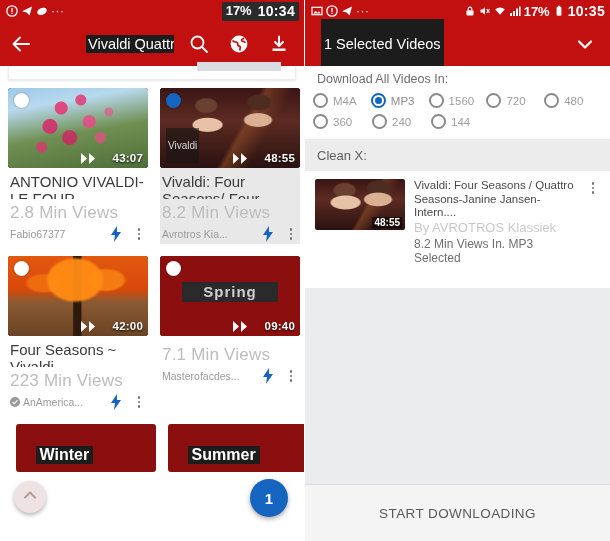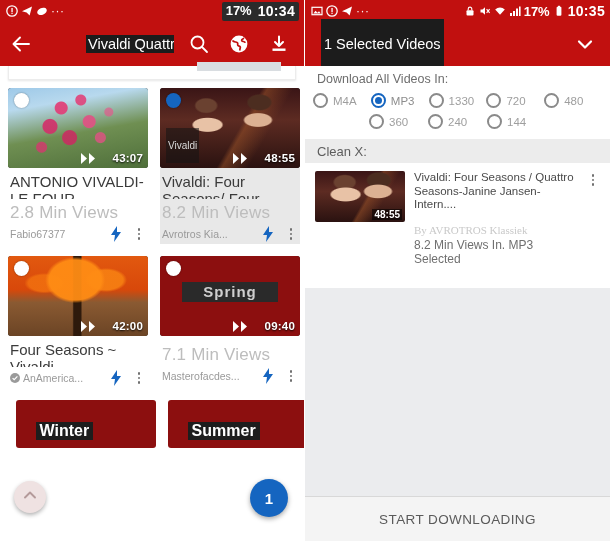--- a/index.html
+++ b/index.html
@@ -156,52 +156,52 @@
   .r-appbar {
     height:44px; background:#c1100f; color:#fff; display:flex; align-items:center;
     padding: 0 14px 0 16px;
   }
   .r-title { font-size:14.5px; background:#1c1c1c; padding:17px 3px; }
   .r-chev { margin-left:auto; width:22px; height:22px; cursor:pointer; }
 
   .r-body { position:absolute; top:66px; left:0; right:0; bottom:0; background:#fff; }
   .dl-label { font-size: 12.5px; color:#6d6d6d; padding: 6px 12px 4px 12px; }
   .radios { padding: 0 8px; }
-  .radio-row { display:flex; align-items:center; padding: 3px 0; justify-content: center; }
+  .radio-row { display:flex; align-items:center; padding: 3px 0; }
   .radio-item { display:flex; align-items:center; gap:5px; cursor:pointer; }
   .rr-1 .radio-item { width:59px; }
   .rr-2 .radio-item { width:59px; }
   .radio-circle {
     width:15px; height:15px; border-radius:50%; border:2px solid #8a8a8a; flex:none;
     display:flex; align-items:center; justify-content:center; background:#fff;
   }
   .radio-circle.on { border-color:#1565c0; }
   .radio-circle.on::after { content:""; width:7px; height:7px; border-radius:50%; background:#1565c0; }
   .radio-label { font-size:11.5px; color:#9e9e9e; }
   .radio-label.on { color:#8d8d8d; }
 
   .clean-bar {
-    background:#ececec; height:24px; display:flex; align-items:center;
+    background:#ececec; height:32px; display:flex; align-items:center;
     padding-left:12px; font-size:13px; color:#5d5d5d; margin-top: 7px;
   }
 
   .dl-item { display:flex; padding: 8px 10px 8px 10px; gap:9px; background:#fff; align-items:flex-start;}
   .dl-thumb { width:90px; height:51px; border-radius:2px; overflow:hidden; position:relative; flex:none; }
   .dl-dur { position:absolute; right:3px; bottom:2px; color:#fff; font-size:10px; font-weight:bold;
             background:rgba(0,0,0,.55); padding:0 2px; }
   .dl-info { flex:1 1 auto; min-width:0; }
   .dl-title { font-size:11.5px; line-height:13.5px; color:#4a4a4a; }
-  .dl-by { font-size:11px; color:#c9c9c9; margin-top:12px;font-family:Liberation Serif, serif; }
+  .dl-by { font-size:13px; color:#c9c9c9; margin-top:0; }
   .dl-status { font-size:12px; color:#6f6f6f; margin-top:2px; }
   .dl-kebab { width:14px; flex:none; display:flex; flex-direction:column; align-items:center; gap:2px; padding-top:3px; cursor:pointer;}
   .dl-kebab i { width:2.5px; height:2.5px; border-radius:50%; background:#707070; display:block;}
 
   .empty-area { position:absolute; top:222px; left:0; right:0; bottom:41px; background:#ebecee; }
   .start-bar {
-    position:absolute; left:0; right:0; bottom:0; height:45px; background:#f4f4f4;
+    position:absolute; left:0; right:0; bottom:0; height:57px; background:#f4f4f4;
     display:flex; align-items:center; justify-content:center;
     border-top:1px solid #d8d8d8; cursor:pointer;
   }
   .start-text { font-size:13.5px; color:#5a5a5a; letter-spacing:.4px; }
 </style>
 </head>
 <body>
 
 <div class="screen">
 
@@ -351,20 +351,21 @@
                   <svg viewBox="0 0 16 11" width="16" height="11">
                       <path d="M0 0l6 5.5L0 11z" fill="#fff"></path>
                       <path d="M8 0l6 5.5L8 11z" fill="#fff"></path>
                     </svg>
                 </span>
                 <span>42:00</span>
               </span>
             </div>
             <div class="meta">
               <div class="v-title">Four Seasons ~ Vivaldi</div>
+              <div class="v-views">223 Min Views</div>
               <div class="v-foot">
                 <span class="v-chan">
                   <span class="verified">
                     <svg viewBox="0 0 10 10" width="10" height="10">
                         <circle cx="5" cy="5" r="5" fill="#9a9a9a"></circle>
                         <path d="M2.6 5.1 4.2 6.7 7.4 3.4" fill="none" stroke="#fff" stroke-width="1.2"></path>
                       </svg>
                   </span>
                   <span>AnAmerica...</span>
                 </span>
@@ -523,21 +524,21 @@
           <label class="radio-item">
             <span class="radio-circle"></span>
             <span class="radio-label">M4A</span>
           </label>
           <label class="radio-item">
             <span class="radio-circle on"></span>
             <span class="radio-label on">MP3</span>
           </label>
           <label class="radio-item">
             <span class="radio-circle"></span>
-            <span class="radio-label">1330</span>
+            <span class="radio-label">1560</span>
           </label>
           <label class="radio-item">
             <span class="radio-circle"></span>
             <span class="radio-label">720</span>
           </label>
           <label class="radio-item">
             <span class="radio-circle"></span>
             <span class="radio-label">480</span>
           </label>
         </div>

